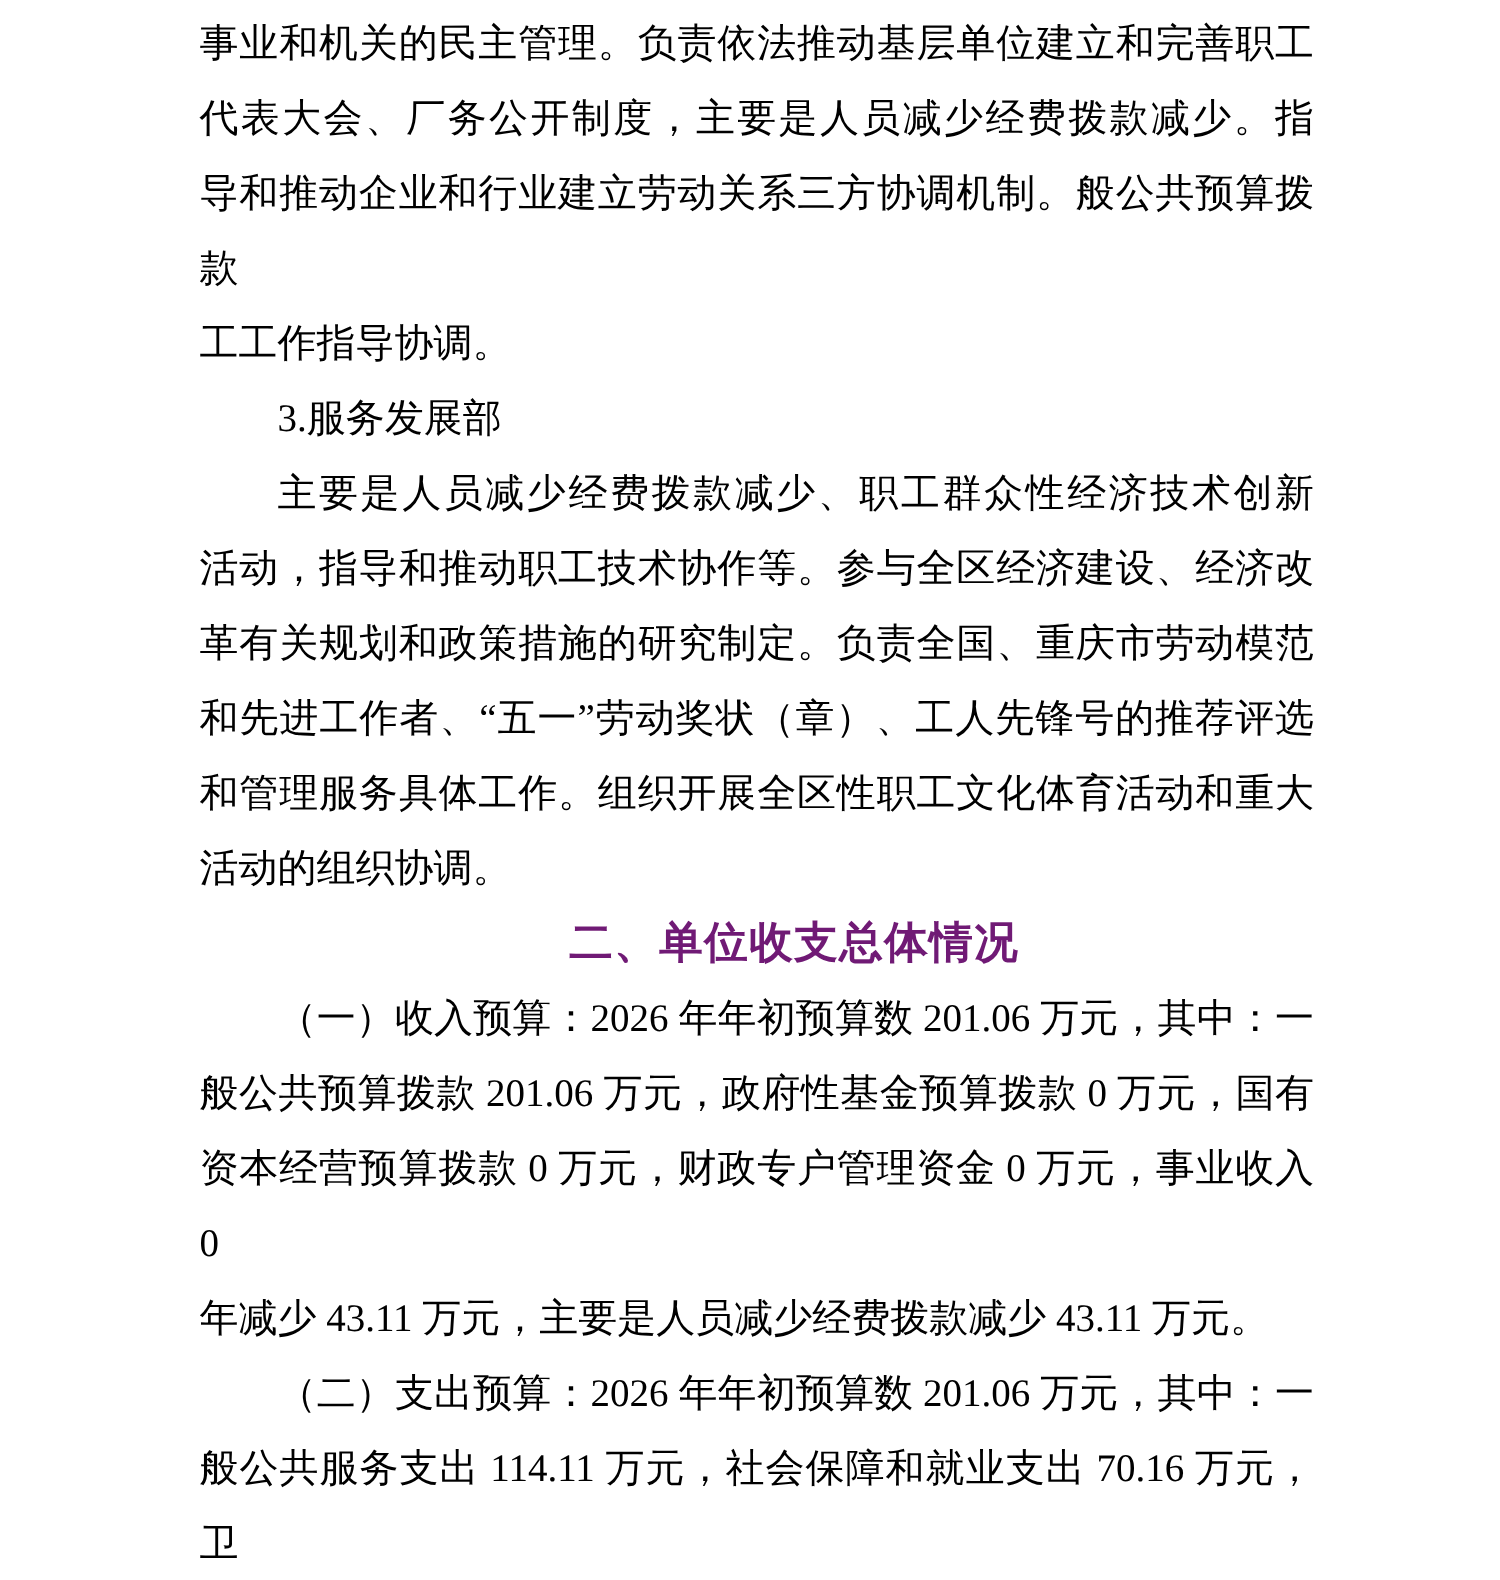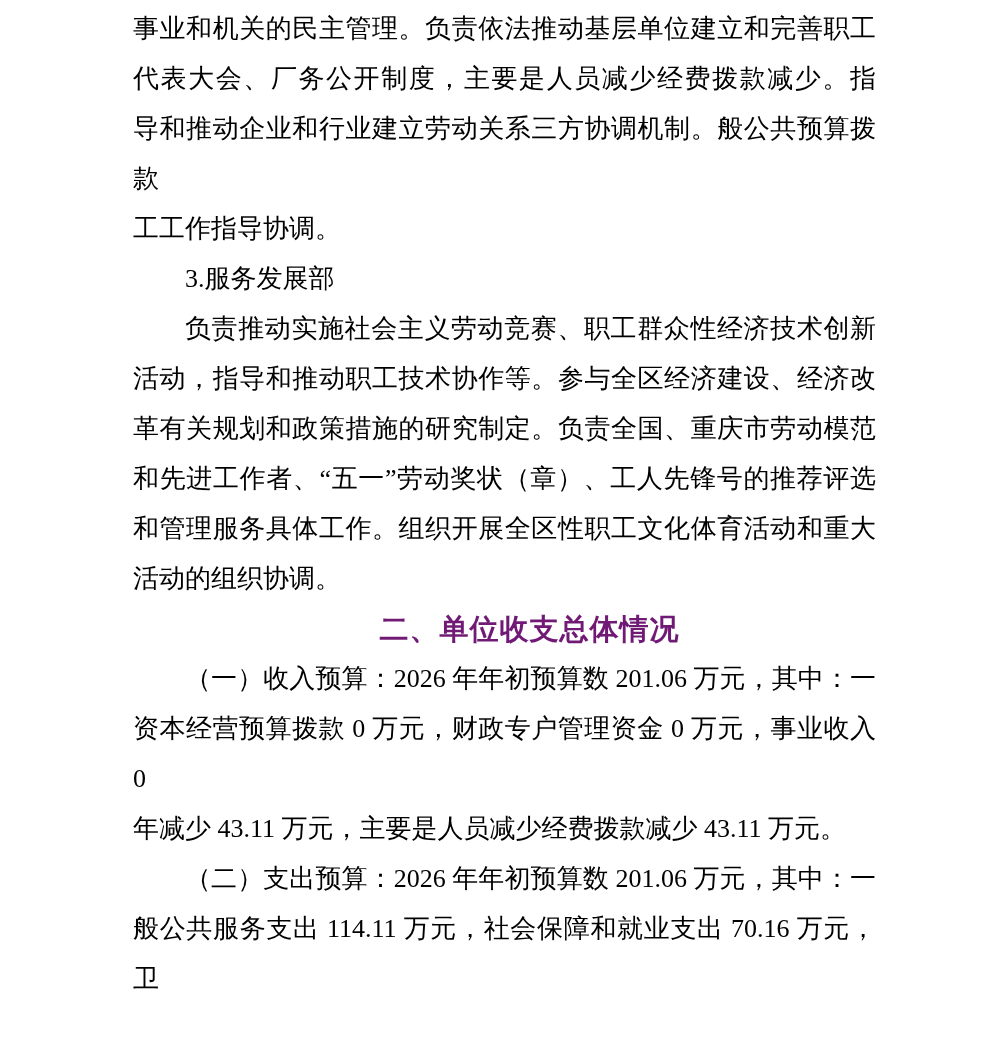--- a/index.html
+++ b/index.html
@@ -62,32 +62,33 @@
     <div class="line fill">代表大会、厂务公开制度，主要是人员减少经费拨款减少。指</div>
     <div class="line fill">导和推动企业和行业建立劳动关系三方协调机制。般公共预算拨款</div>
     <div class="line last">工工作指导协调。</div>
   </div>
 
   <div class="para">
     <div class="line last indent">3.服务发展部</div>
   </div>
 
   <div class="para">
-    <div class="line fill indent">负责推动实施社会主义劳动竞赛、职工群众性经济技术创新</div>
+    <div class="line fill indent">主要是人员减少经费拨款减少、职工群众性经济技术创新</div>
     <div class="line fill">活动，指导和推动职工技术协作等。参与全区经济建设、经济改</div>
     <div class="line fill">革有关规划和政策措施的研究制定。负责全国、重庆市劳动模范</div>
     <div class="line fill">和先进工作者、“五一”劳动奖状（章）、工人先锋号的推荐评选</div>
     <div class="line fill">和管理服务具体工作。组织开展全区性职工文化体育活动和重大</div>
     <div class="line last">活动的组织协调。</div>
   </div>
 
   <h2 class="heading">二、单位收支总体情况</h2>
 
   <div class="para">
     <div class="line fill indent">（一）收入预算：2026 年年初预算数 201.06 万元，其中：一</div>
+    <div class="line fill">般公共预算拨款 201.06 万元，政府性基金预算拨款 0 万元，国有</div>
     <div class="line fill">资本经营预算拨款 0 万元，财政专户管理资金 0 万元，事业收入 0</div>
     <div class="line last">年减少 43.11 万元，主要是人员减少经费拨款减少 43.11 万元。</div>
   </div>
 
   <div class="para">
     <div class="line fill indent">（二）支出预算：2026 年年初预算数 201.06 万元，其中：一</div>
     <div class="line fill">般公共服务支出 114.11 万元，社会保障和就业支出 70.16 万元，卫</div>
 
   </div>
 

